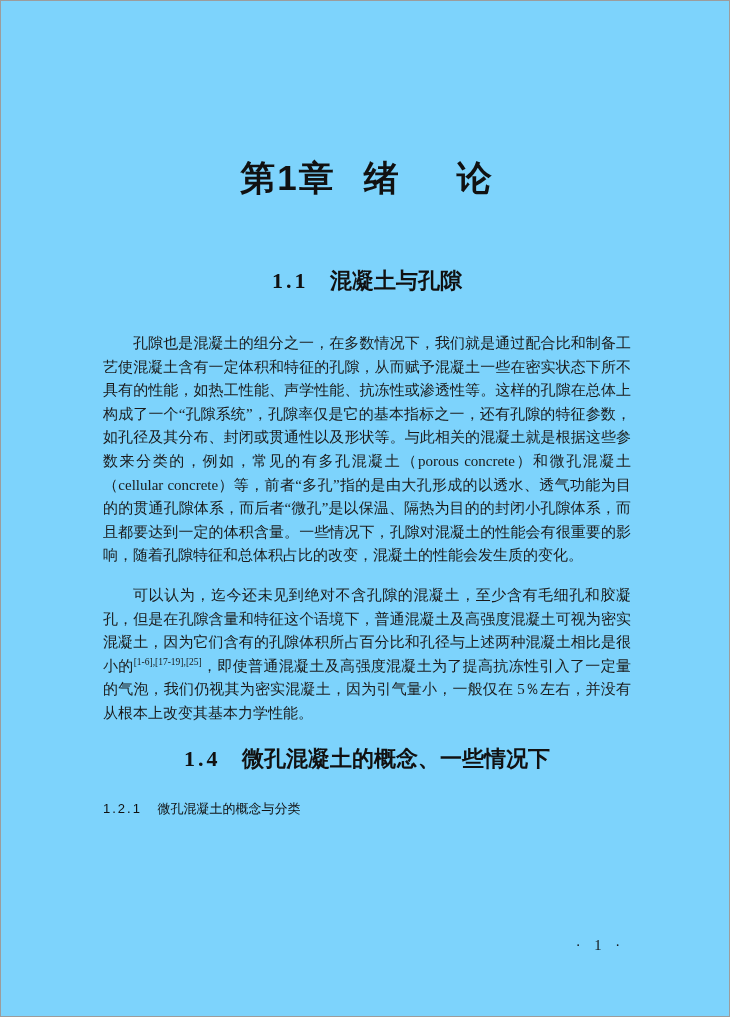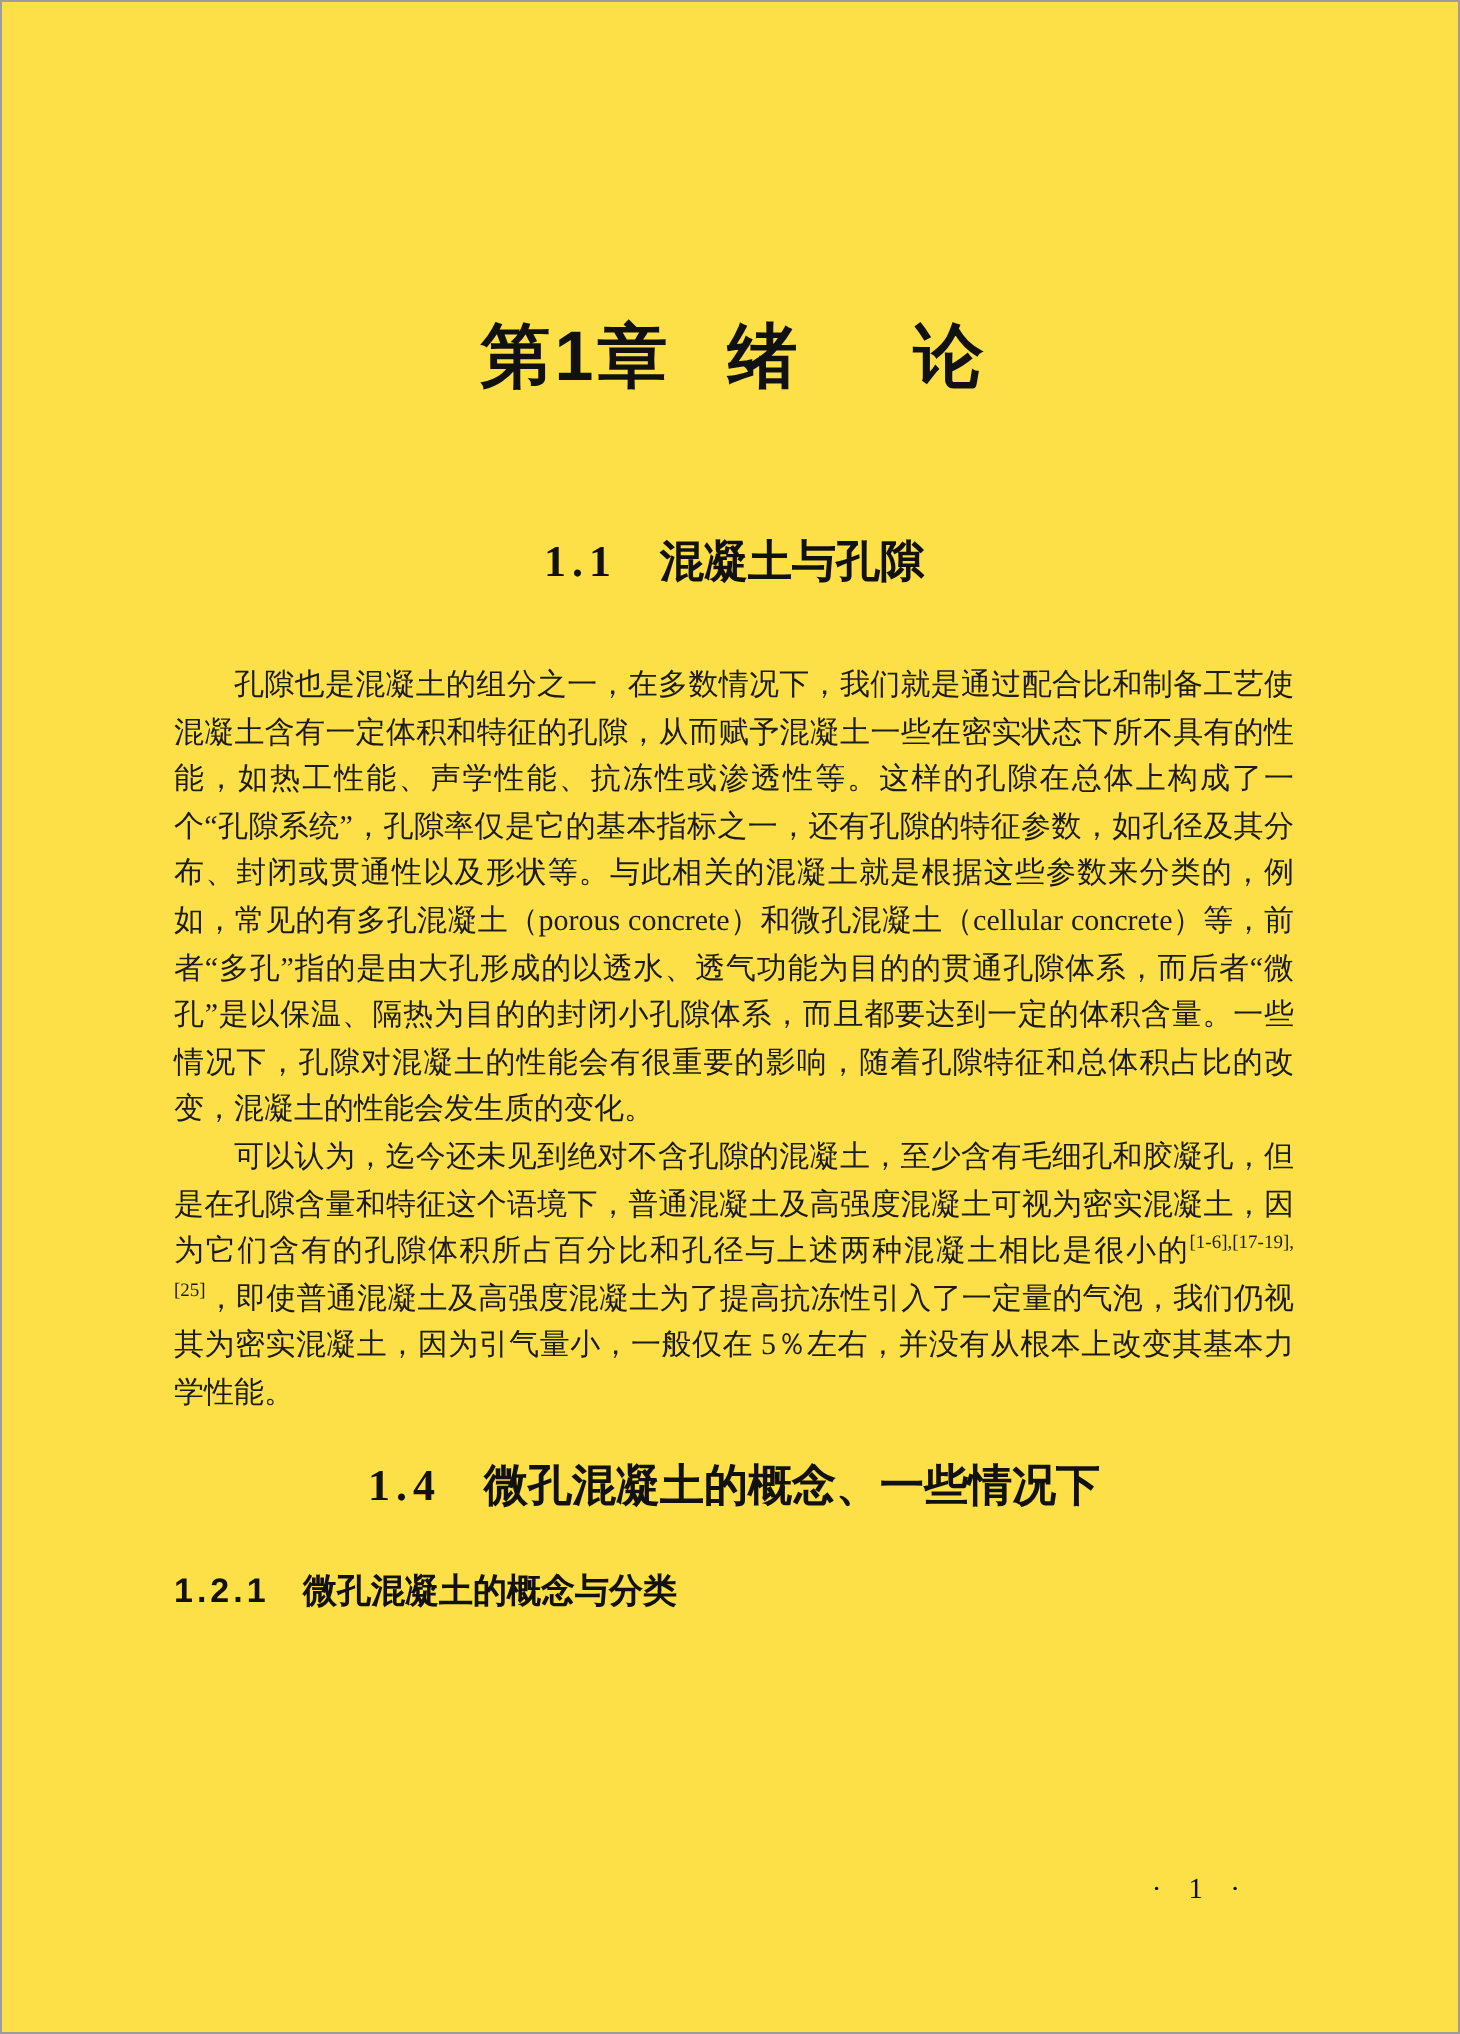--- a/index.html
+++ b/index.html
@@ -5,21 +5,21 @@
   html, body {
     margin: 0;
     padding: 0;
     background: #ffffff;
   }
   .page {
     position: relative;
     width: 730px;
     height: 1017px;
     box-sizing: border-box;
-    background: #fde047;
+    background: #7dd3fc;
     border: 1px solid #9c9c9c;
     overflow: hidden;
     color: #1b1b1b;
     font-family: "Liberation Serif", serif;
   }
   .content {
     box-sizing: border-box;
     padding: 0 82px 0 86px;
   }
   
@@ -49,34 +49,34 @@
   .section-heading .sec-number {
     letter-spacing: 3px;
     margin-right: 16px;
   }
   .heading-1-1 { margin-top: 64px; margin-bottom: 36px; }
   .heading-1-2 { margin-top: 18px; margin-bottom: 26px; }
 
   
   .sub-heading {
     font-family: "Liberation Sans", sans-serif;
-    font-weight: bold;
-    font-size: 17px;
+    font-weight: normal;
+    font-size: 13px;
     color: #111;
-    margin: 0 0 14px 0;
+    margin: 0 0 14px 16px;
     text-align: left;
   }
   .sub-heading .sub-number {
     letter-spacing: 2px;
     margin-right: 12px;
   }
 
   
   p.body-para {
-    margin: 0;
+    margin: 16px;
     font-size: 15px;
     line-height: 23.6px;
     text-align: justify;
     text-indent: 2em;
     color: #1b1b1b;
   }
   sup.citation {
     font-size: 9.5px;
     line-height: 0;
     vertical-align: super;

